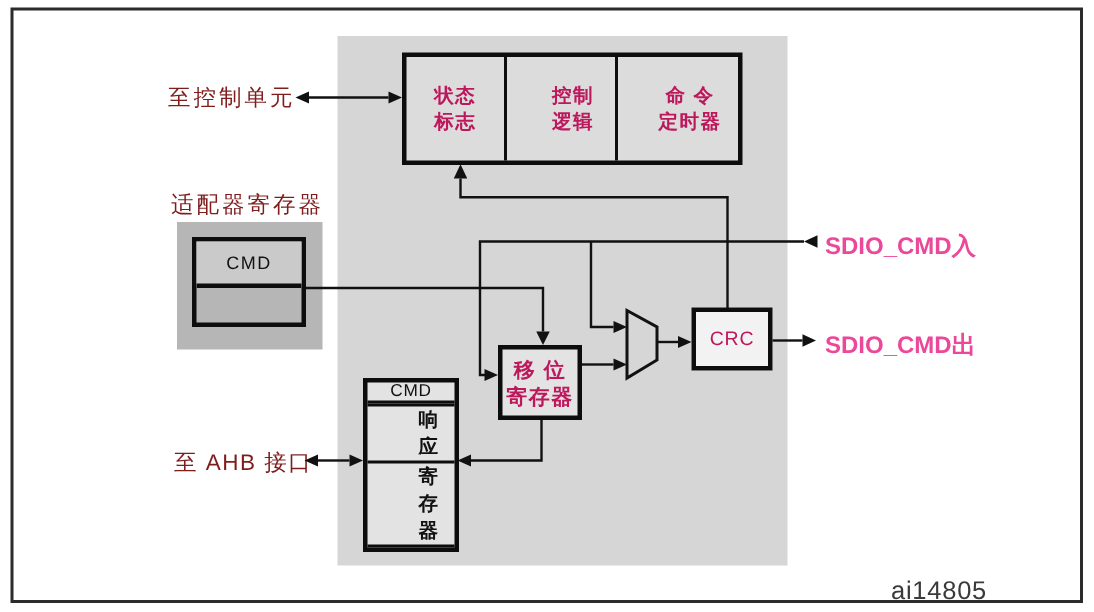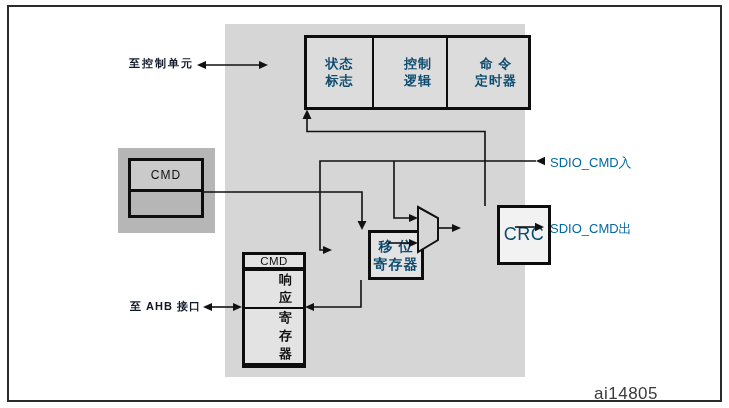--- a/index.html
+++ b/index.html
@@ -18,43 +18,43 @@
   .abs { position: absolute; }
   #frame {
     left: 7px; top: 5px; width: 715px; height: 397px;
     border: 2px solid var(--frame-border, #2b2b2b);
   }
   #panel {
     left: 225px; top: 24px; width: 300px; height: 353px;
     background: var(--panel-bg, #d6d6d6);
   }
   .zh-label {
-    font-size: 11px; font-weight: bold; white-space: nowrap;
-    letter-spacing: 2px; color: #0f172a;
+    font-size: 15px; font-weight: normal; white-space: nowrap;
+    letter-spacing: 2px; color: #7f1d1d;
   }
   .latin-label {
-    font-size: 13px; font-weight: normal; white-space: nowrap; color: #0369a1;
+    font-size: 16px; font-weight: bold; white-space: nowrap; color: #ec4899;
   }
   .block {
     background: var(--block-bg, #dcdcdc);
     border: 3px solid var(--border, #0d0d0d);
     display: flex; align-items: center; justify-content: center;
     text-align: center; font-size: 13px; font-weight: bold;
-    line-height: 1.3; letter-spacing: 1px; color: #0c4a6e; margin-left: 36px;
+    line-height: 1.3; letter-spacing: 1px; color: #be185d;
   }
   #top-block { left: 268px; top: 35px; width: 227px; height: 75px; padding: 0; }
   #top-block .cell {
     display: flex; align-items: center; justify-content: center;
     height: 100%; text-align: center;
   }
   #top-block .cell + .cell { border-left: 2.5px solid var(--border, #0d0d0d); padding-left: 16px; }
   #shift-register { left: 332px; top: 230px; width: 56px; height: 50px;
     background: var(--stack-bg, #e3e3e3); font-size: 14px; }
-  #crc-box { left: 461px; top: 205px; width: 54px; height: 60px;
-    background: var(--crc-bg, #f2f2f2); font-weight: normal; font-size: 18px;
+  #crc-box { left: 461px; top: 205px; width: 54px; height: 42px;
+    background: var(--crc-bg, #f2f2f2); font-weight: normal; font-size: 13px;
     letter-spacing: 0.5px; }
   #adapter-panel { left: 118px; top: 148px; width: 97px; height: 85px;
     background: var(--adapter-panel-bg, #b6b6b6); }
   #adapter-box { left: 128px; top: 158px; width: 76px; height: 60px;
     border: 3px solid var(--border, #0d0d0d); display: flex; flex-direction: column; }
   #adapter-box .arow {
     background: var(--adapter-cell-bg, #cacaca);
     display: flex; align-items: center; justify-content: center;
   }
   #adapter-cmd { height: 31px; border-bottom: 3px solid var(--border, #0d0d0d);
@@ -80,20 +80,21 @@
 <body>
 
 <div id="canvas">
 
   <div id="frame" class="abs"></div>
 
   <div id="panel" class="abs"></div>
 
   <div class="abs zh-label" style="left:112px; top:56px; width:82px; text-align:right;">至控制单元</div>
 
+  <div class="abs zh-label" style="left:114px; top:127px;">适配器寄存器</div>
 
   <div class="abs zh-label" style="left:116px; top:299px; width:85px; text-align:right; letter-spacing:1px;">至 AHB 接口</div>
 
   <div id="adapter-panel" class="abs"></div>
   <div id="adapter-box" class="abs">
     <div id="adapter-cmd" class="arow">CMD</div>
   </div>
 
   <div id="top-block" class="abs block">
     <div class="cell" style="width:65px;">

